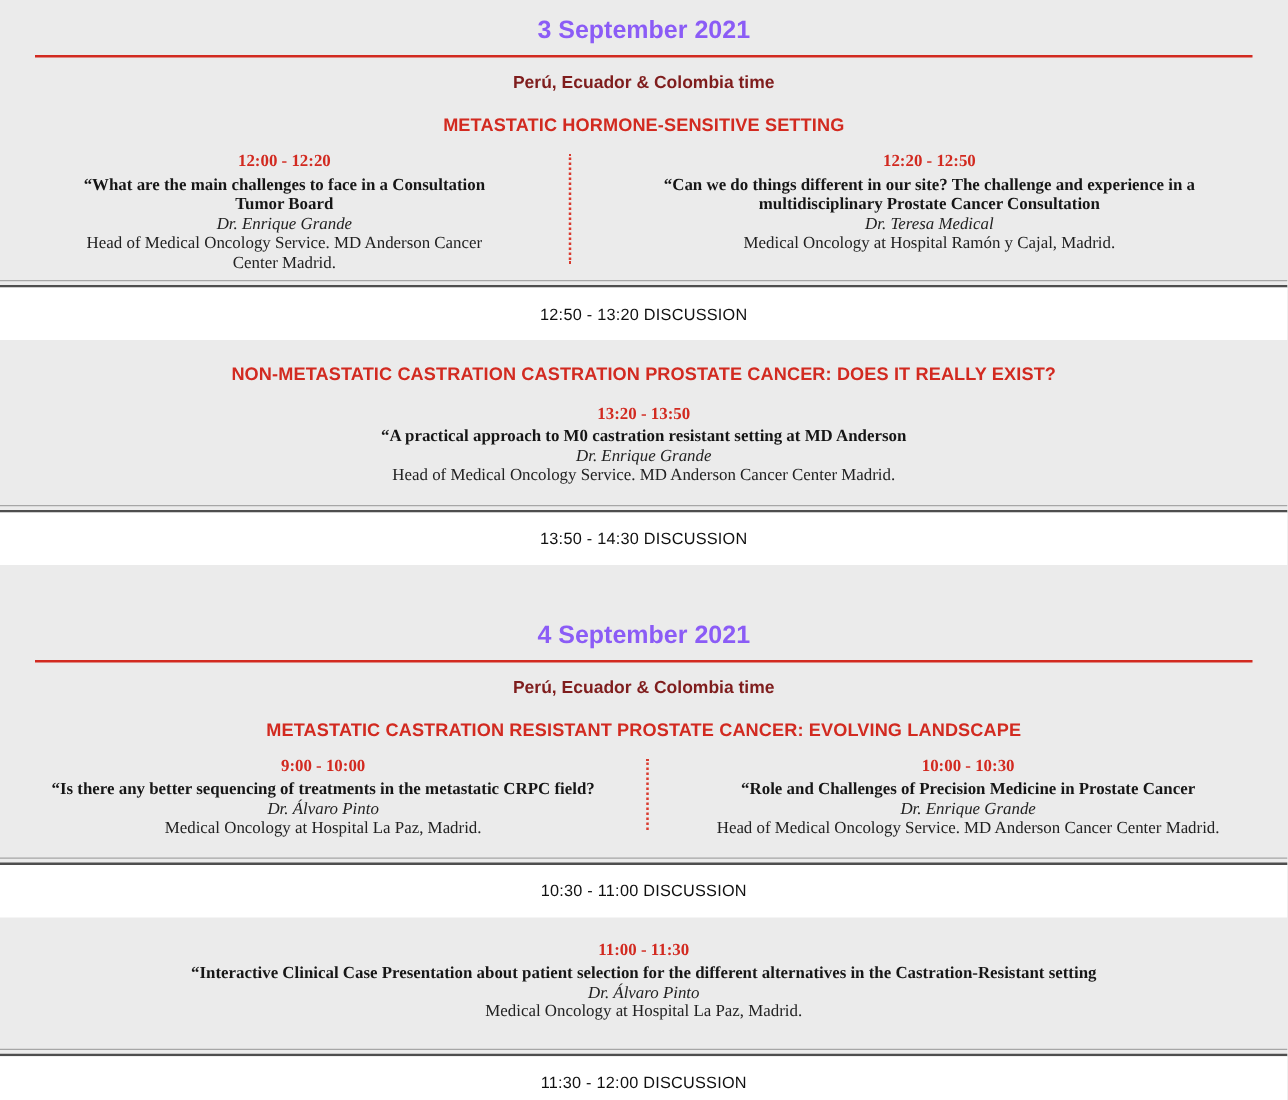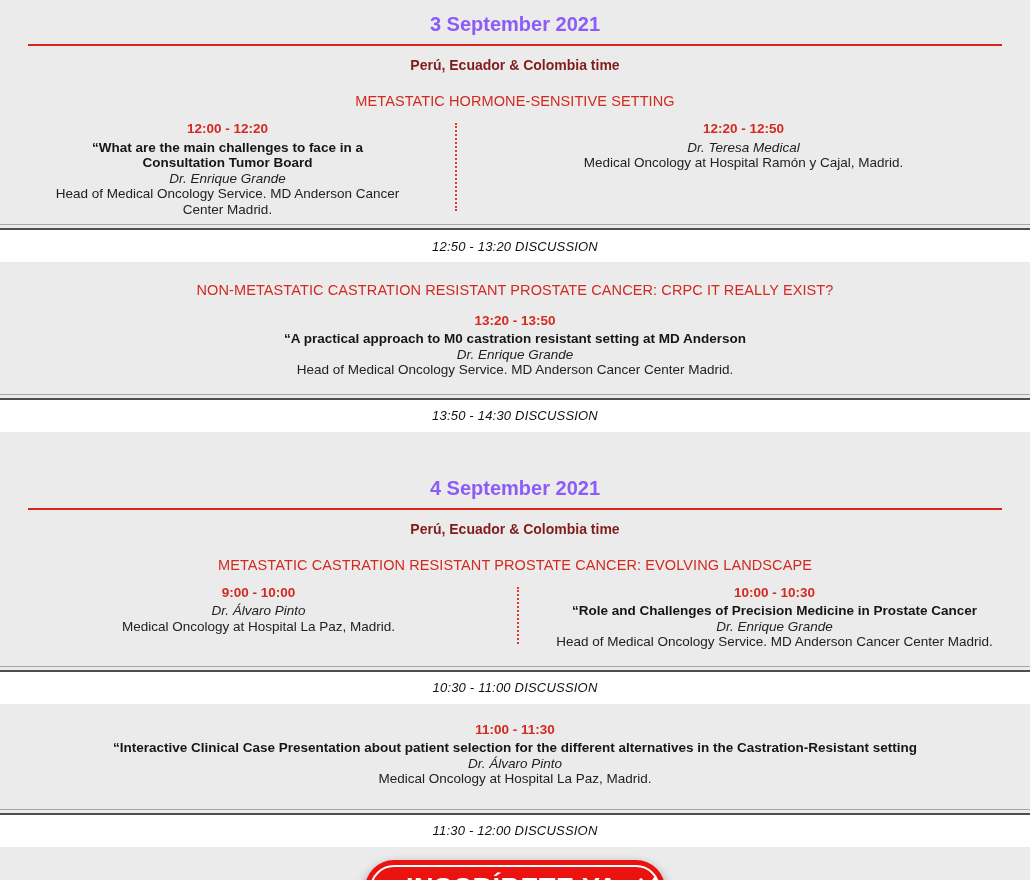--- a/index.html
+++ b/index.html
@@ -17,48 +17,48 @@
     text-align:center;font-size:20px;font-weight:bold;color:#8b5cf6;
     margin:0;line-height:1.15;
   }
   .date-title.day2{margin-top:45px;}
   .red-rule{border:none;border-top:2px solid #d22a20;margin:8px 28px 0 28px;}
   .timezone{
     text-align:center;font-size:14px;font-weight:bold;color:#7f1d1d;
     margin-top:12px;line-height:1.1;
   }
   .section-title{
-    text-align:center;font-size:14.5px;font-weight:normal;color:#d22a20;
+    text-align:center;font-size:14.5px;font-weight:bold;color:#d22a20;
     margin-top:20px;line-height:1.15;letter-spacing:.1px;
   }
 
   .talks-row{display:flex;margin-top:11px;align-items:flex-start;}
-  .talk{text-align:center;font-size:13.5px;line-height:15.5px;}
+  .talk{text-align:center;font-size:13.5px;line-height:15.5px;font-family:Liberation Serif, serif;}
   .talk .time{color:#d22a20;font-weight:bold;margin-bottom:3px;}
   .talk .title{font-weight:bold;color:#161616;}
   .talk .speaker{font-style:italic;color:#222;}
   .talk .affil{color:#222;}
 
   .row-day1 .col-l{flex:0 0 455px;box-sizing:border-box;padding:0 55px;}
   .row-day1 .col-r{flex:1 1 auto;box-sizing:border-box;padding:0 48px;}
   .row-day2 .col-l{flex:0 0 517px;box-sizing:border-box;padding:0 20px;}
   .row-day2 .col-r{flex:1 1 auto;box-sizing:border-box;padding:0 25px;}
   .col-divider{
     width:0;border-left:2px dotted #d93a2e;align-self:stretch;
     margin:2px 0 6px 0;
   }
 
   .talk.solo{margin-top:14px;padding:0 45px;}
 
   .discussion{margin-top:16px;}
   .discussion.tight{margin-top:7px;}
   .double-rule{height:3px;border-top:1px solid #a6a6a6;border-bottom:2px solid #4e4e4e;}
   .disc-bar{
-    background:#ffffff;height:32px;display:flex;align-items:center;justify-content:center;
-    font-size:13px;color:#111;letter-spacing:.2px;font-style:italic;
+    background:#ffffff;height:42px;display:flex;align-items:center;justify-content:center;
+    font-size:13px;color:#111;letter-spacing:.2px;
   }
 
   .cta-wrap{display:flex;justify-content:center;margin-top:13px;}
   .cta-button{
     position:relative;
     background:#ea1310;border:none;border-radius:29px;
     padding:5px;cursor:pointer;
     box-shadow:0 10px 18px -4px rgba(0,0,0,.45),0 3px 8px rgba(0,0,0,.25);
   }
   .cta-inner{
@@ -91,31 +91,32 @@
   <div class="talks-row row-day1">
     <div class="talk col-l">
       <div class="time">12:00 - 12:20</div>
       <div class="title">“What are the main challenges to face in a Consultation Tumor Board</div>
       <div class="speaker">Dr. Enrique Grande</div>
       <div class="affil">Head of Medical Oncology Service. MD Anderson Cancer Center Madrid.</div>
     </div>
     <div class="col-divider"></div>
     <div class="talk col-r">
       <div class="time">12:20 - 12:50</div>
+      <div class="title">“Can we do things different in our site? The challenge and experience in a multidisciplinary Prostate Cancer Consultation</div>
       <div class="speaker">Dr. Teresa Medical</div>
       <div class="affil">Medical Oncology at Hospital Ramón y Cajal, Madrid.</div>
     </div>
   </div>
 
   <div class="discussion tight">
     <div class="double-rule"></div>
     <div class="disc-bar">12:50 - 13:20 DISCUSSION</div>
   </div>
 
-  <div class="section-title">NON-METASTATIC CASTRATION RESISTANT PROSTATE CANCER: CRPC IT REALLY EXIST?</div>
+  <div class="section-title">NON-METASTATIC CASTRATION CASTRATION PROSTATE CANCER: DOES IT REALLY EXIST?</div>
 
   <div class="talk solo">
     <div class="time">13:20 - 13:50</div>
     <div class="title">“A practical approach to M0 castration resistant setting at MD Anderson</div>
     <div class="speaker">Dr. Enrique Grande</div>
     <div class="affil">Head of Medical Oncology Service. MD Anderson Cancer Center Madrid.</div>
   </div>
 
   <div class="discussion">
     <div class="double-rule"></div>
@@ -124,20 +125,21 @@
 
   <h1 class="date-title day2">4 September 2021</h1>
   <hr class="red-rule">
   <div class="timezone">Perú, Ecuador &amp; Colombia time</div>
 
   <div class="section-title">METASTATIC CASTRATION RESISTANT PROSTATE CANCER: EVOLVING LANDSCAPE</div>
 
   <div class="talks-row row-day2">
     <div class="talk col-l">
       <div class="time">9:00 - 10:00</div>
+      <div class="title">“Is there any better sequencing of treatments in the metastatic CRPC field?</div>
       <div class="speaker">Dr. Álvaro Pinto</div>
       <div class="affil">Medical Oncology at Hospital La Paz, Madrid.</div>
     </div>
     <div class="col-divider"></div>
     <div class="talk col-r">
       <div class="time">10:00 - 10:30</div>
       <div class="title">“Role and Challenges of Precision Medicine in Prostate Cancer</div>
       <div class="speaker">Dr. Enrique Grande</div>
       <div class="affil">Head of Medical Oncology Service. MD Anderson Cancer Center Madrid.</div>
     </div>

